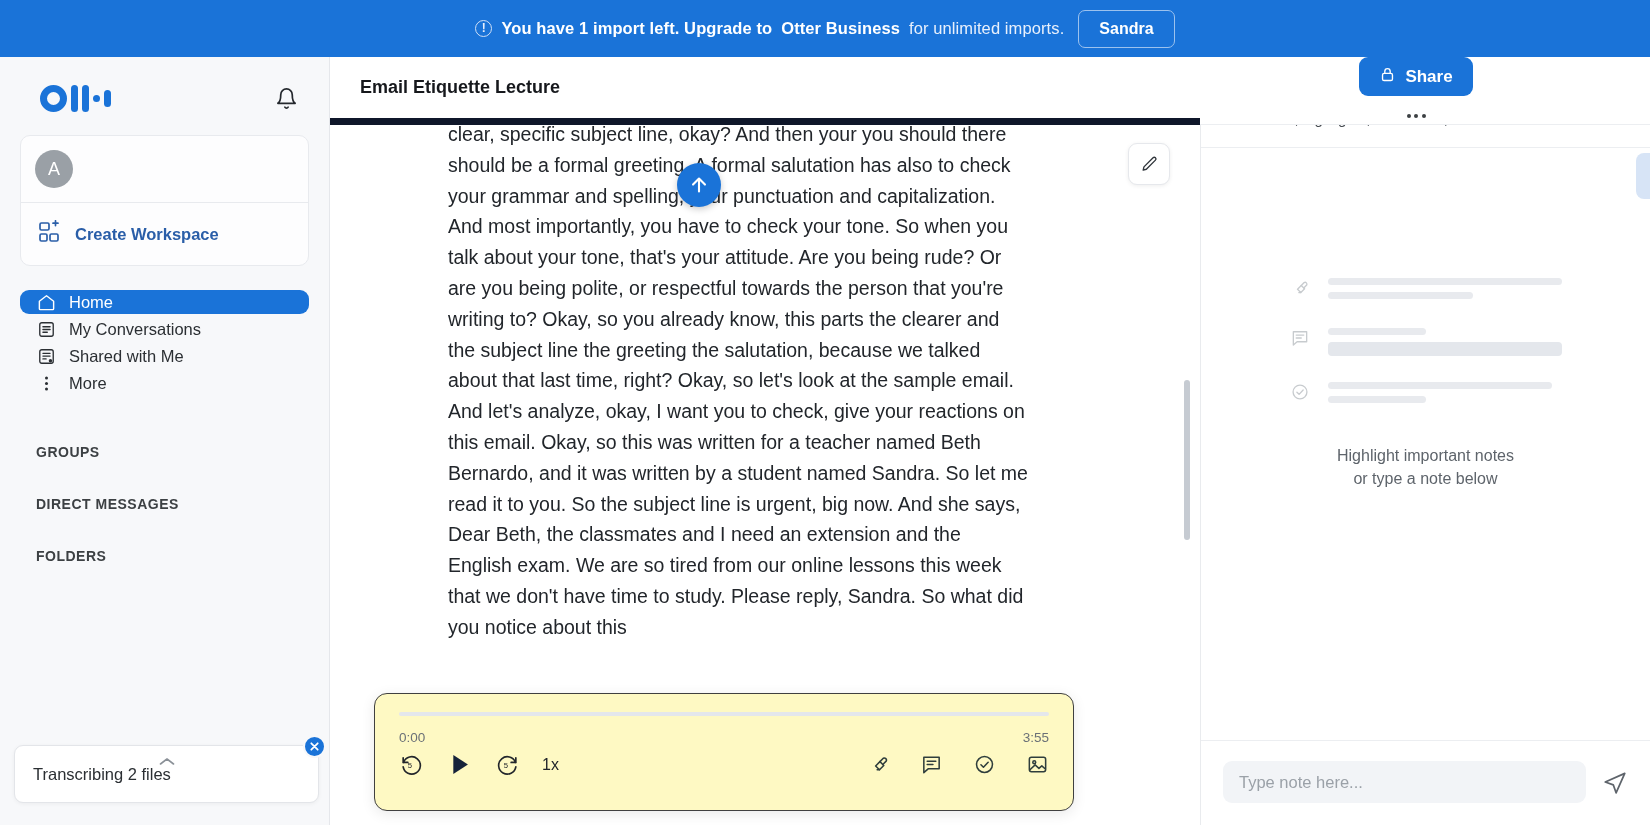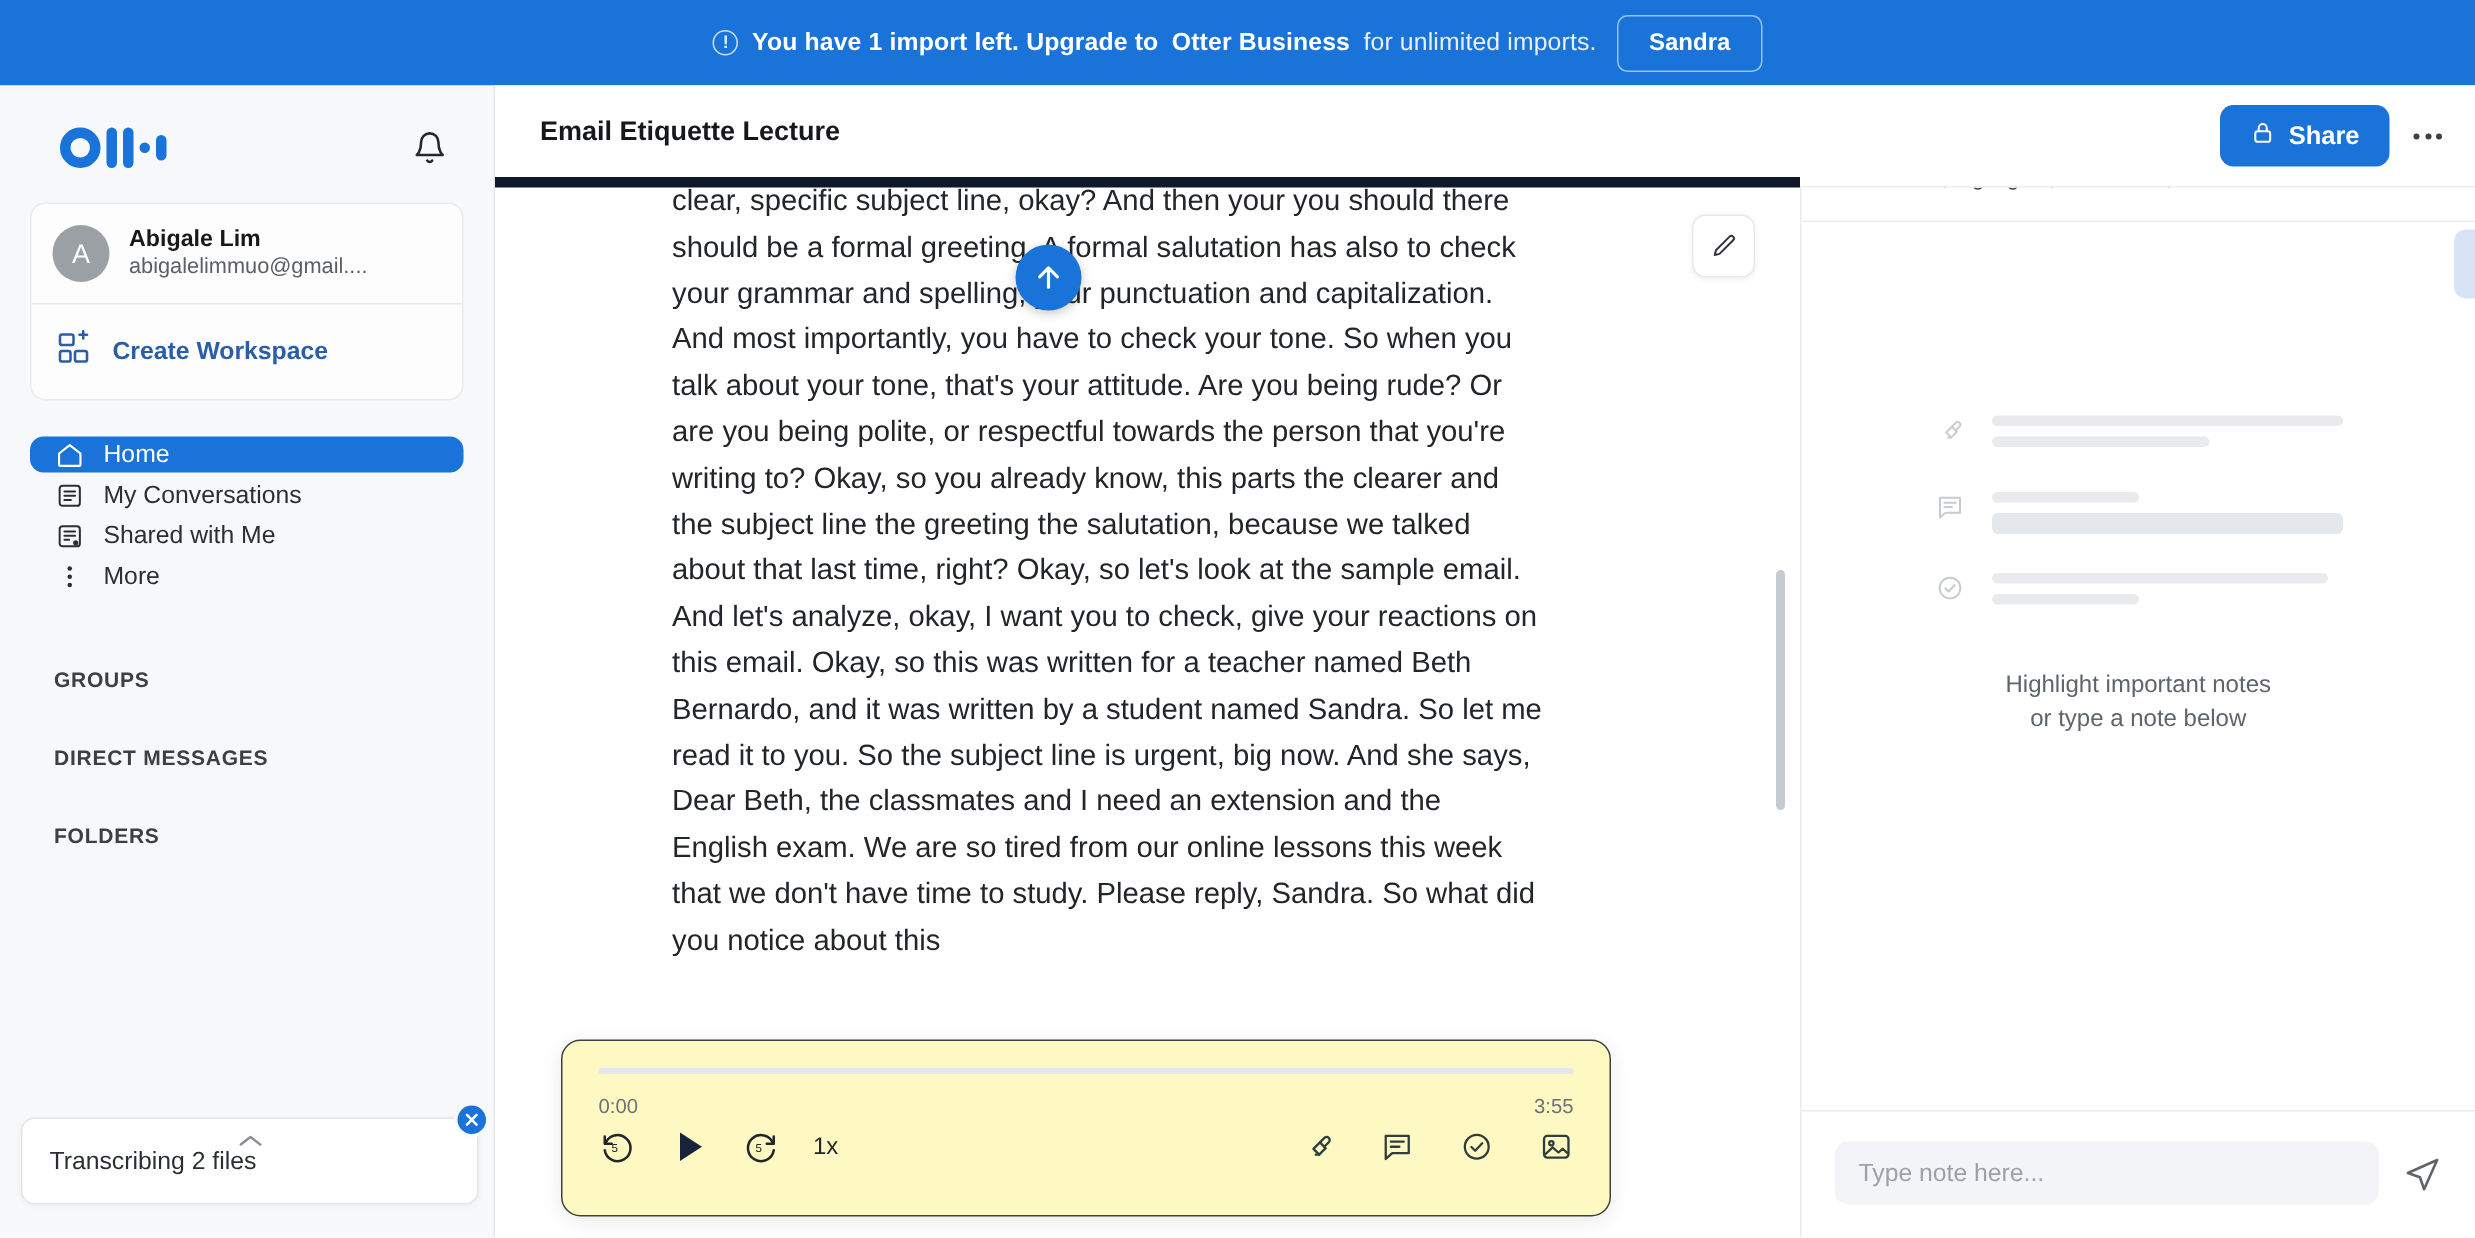--- a/index.html
+++ b/index.html
@@ -243,20 +243,21 @@
   .note-input::placeholder { color: #9ba1a8; }
   .send-btn { background: none; border: none; cursor: pointer; padding: 0; display: flex; }
 
   
   .top-right-strip {
     position: absolute; right: 0; top: 57px; height: 68px; width: 450px;
     display: flex; align-items: center; justify-content: flex-end;
     padding-right: 18px; gap: 12px;
     border-bottom: 1px solid #eceef1; background: #fff;
     z-index: 5;
+    flex-direction: column;
   }
   .share-btn {
     background: #1a73d8; color: #fff; border: none; border-radius: 9px;
     height: 41px; padding: 0 20px; display: flex; align-items: center; gap: 9px;
     font-size: 17px; font-weight: bold; cursor: pointer; font-family: inherit;
   }
   .more-dots { display: flex; gap: 3.5px; padding: 6px 4px; cursor: pointer; }
   .more-dots i { width: 4px; height: 4px; border-radius: 50%; background: #3c4043; display: block; }
 
   .edge-tab {
@@ -296,24 +297,20 @@
         <svg width="23" height="23" viewBox="0 0 24 24" fill="none" stroke="#24282d" stroke-width="1.8" stroke-linecap="round" stroke-linejoin="round">
           <path d="M18 8A6 6 0 0 0 6 8c0 7-3 9-3 9h18s-3-2-3-9"></path>
           <path d="M13.7 21a2 2 0 0 1-3.4 0"></path>
         </svg>
       </button>
     </div>
 
     <div class="account-card">
       <div class="acct-row">
         <div class="avatar">A</div>
-        <div class="acct-text">
-          <div class="acct-name">Abigale Lim</div>
-          <div class="acct-mail">abigalelimmuo@gmail....</div>
-        </div>
       </div>
       <div class="card-div"></div>
       <div class="ws-row">
         <span>
           <svg width="24" height="24" viewBox="0 0 24 24" fill="none" stroke="#2a5ea8" stroke-width="1.7" stroke-linecap="round" stroke-linejoin="round">
             <rect x="3" y="3" width="9" height="7" rx="1.4"></rect>
             <rect x="3" y="14" width="7" height="7" rx="1.4"></rect>
             <rect x="13" y="14" width="8" height="7" rx="1.4"></rect>
             <path d="M16 3.2h5M18.5 .8v4.8"></path>
           </svg>

